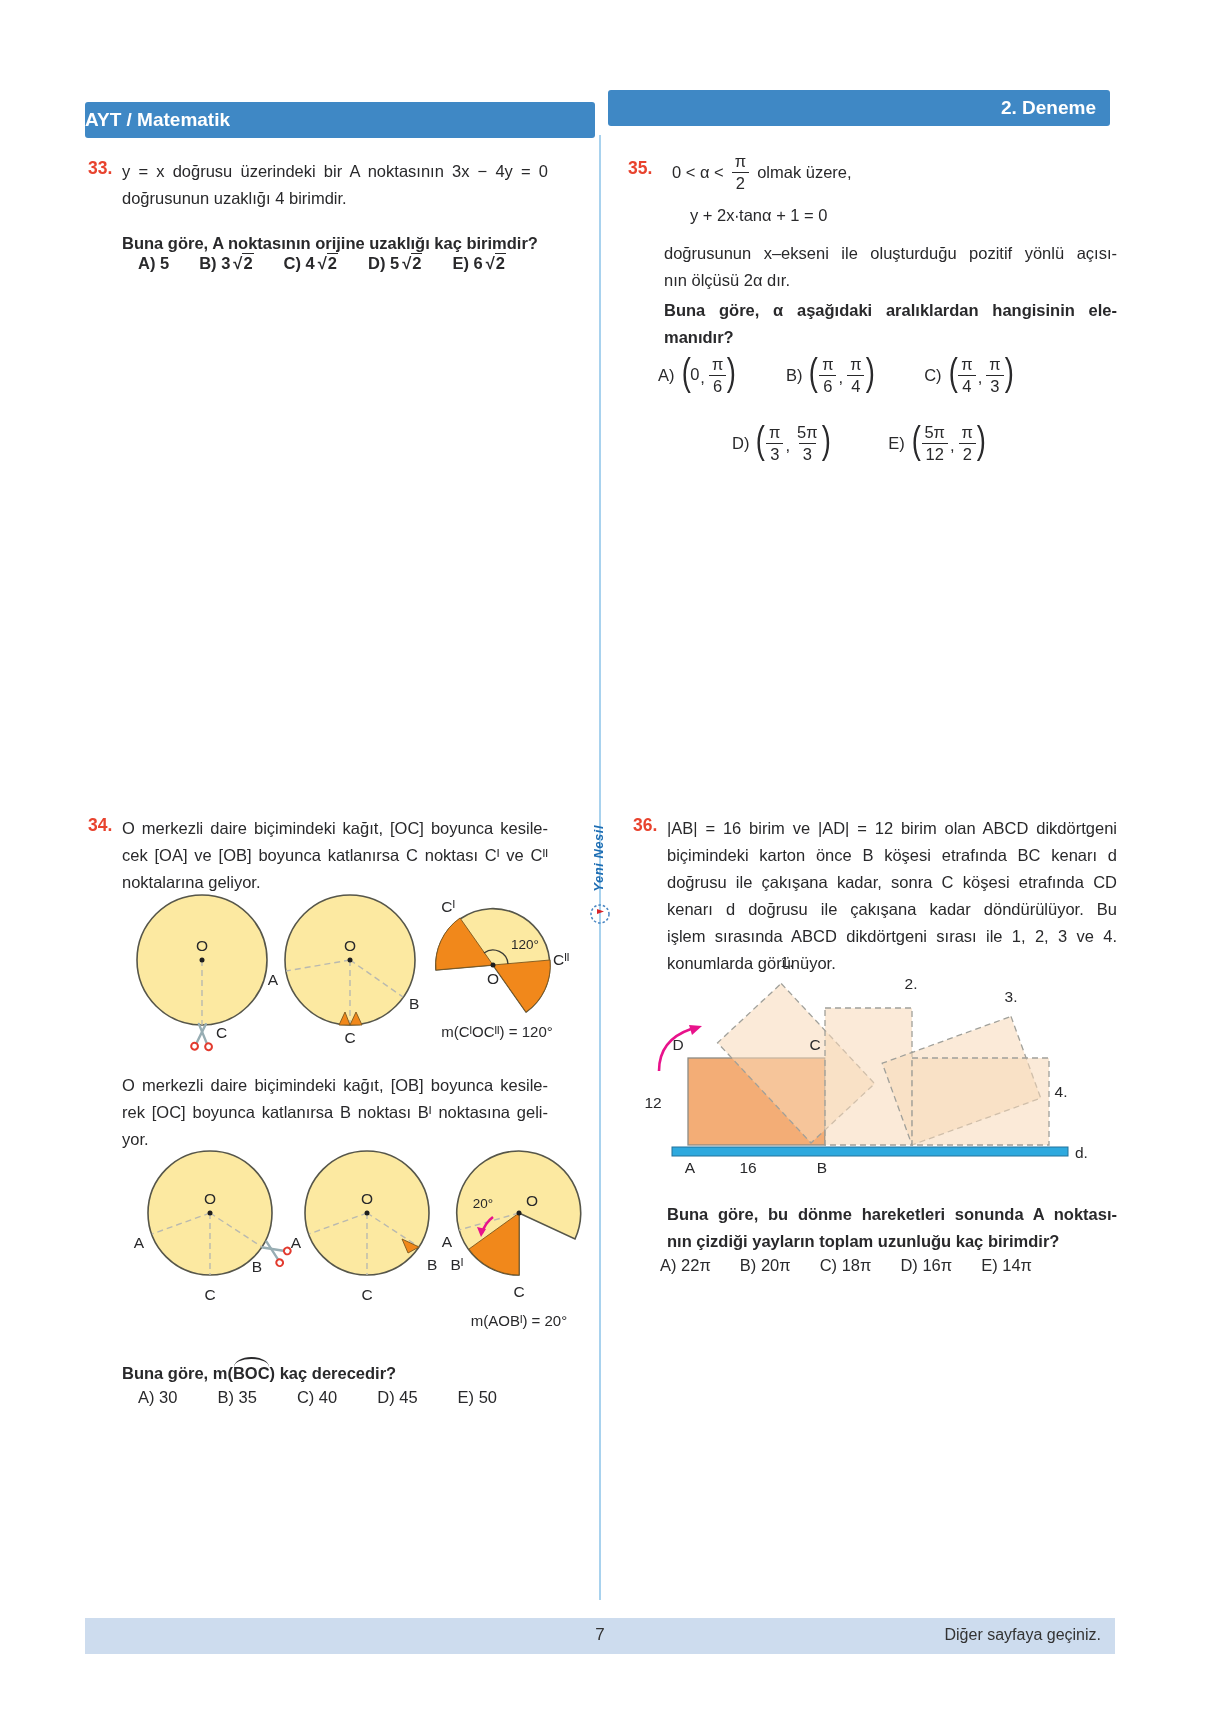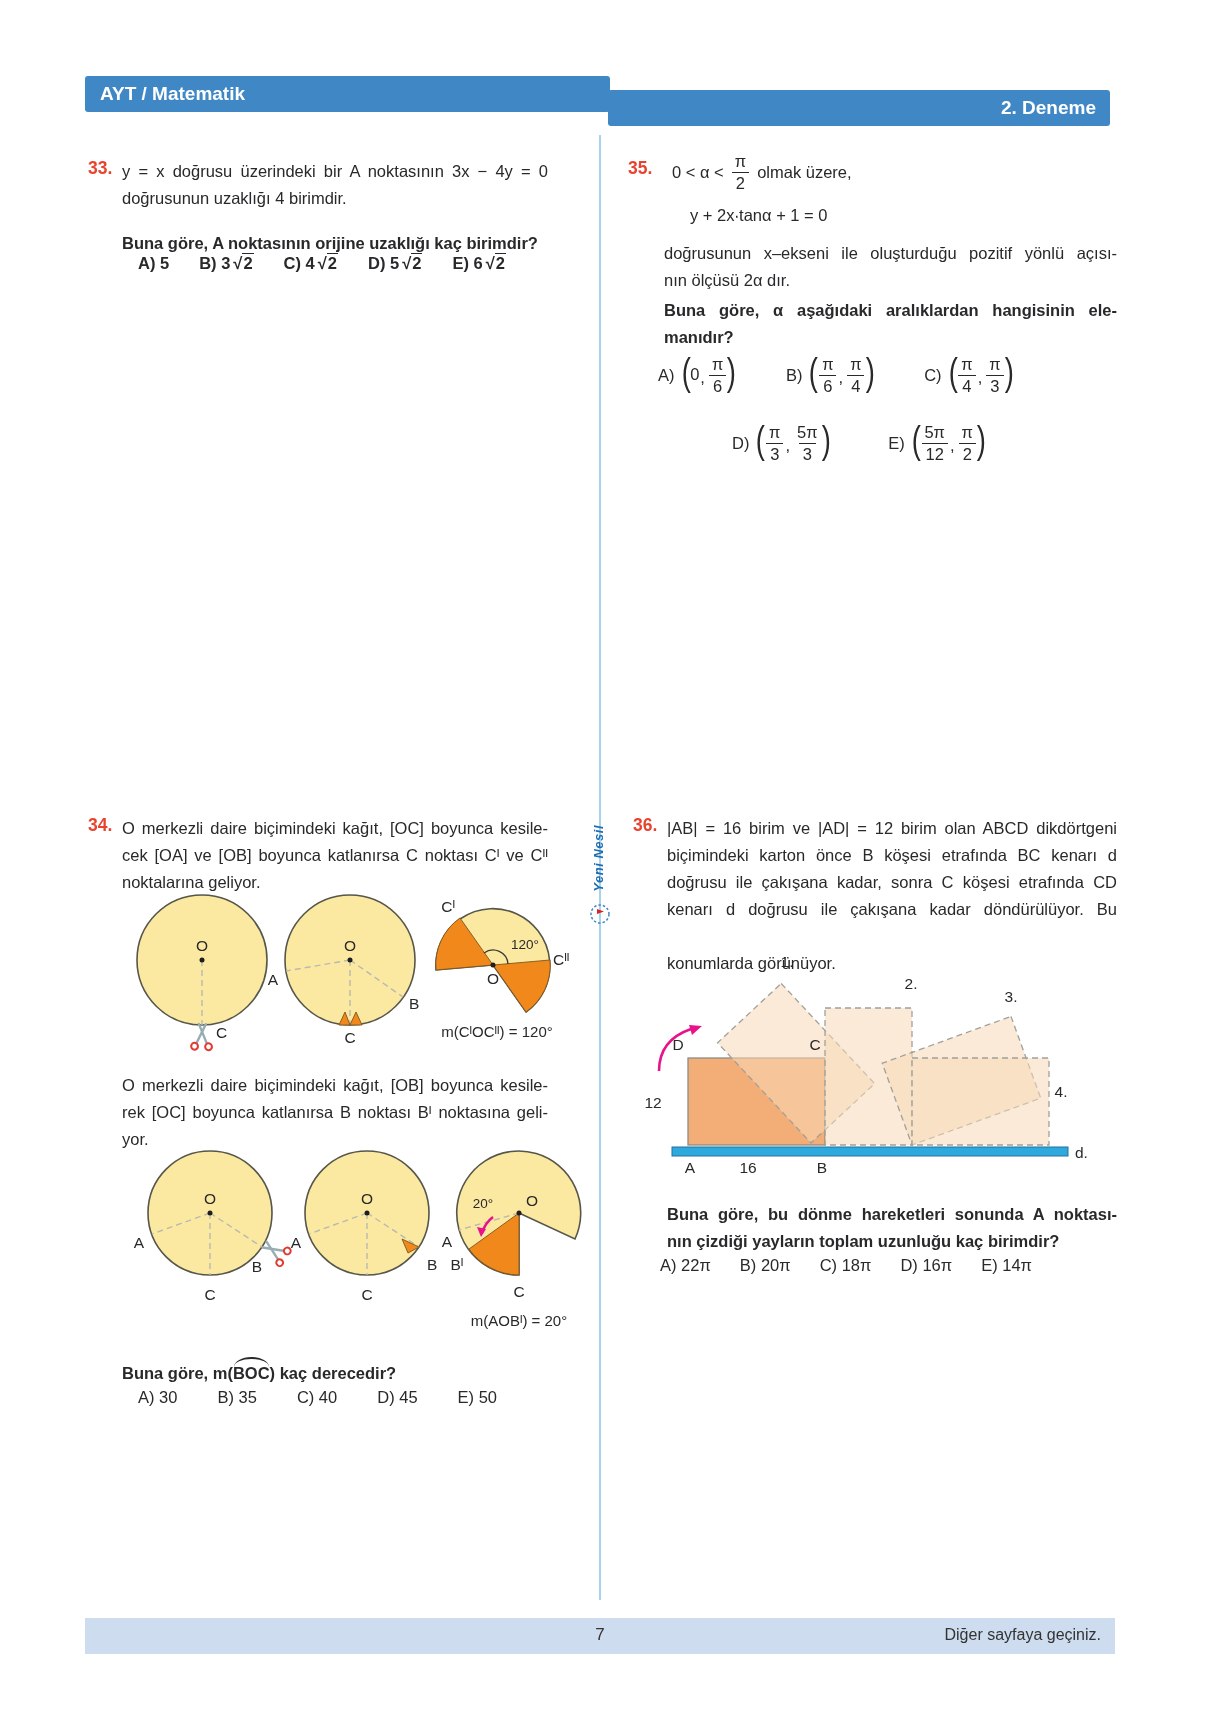--- a/index.html
+++ b/index.html
@@ -53,21 +53,21 @@
   .pgnote{position:absolute;right:14px;top:8px;font-size:16px;color:#333;}
   .vlogo{position:absolute;left:591px;top:825px;writing-mode:vertical-rl;transform:rotate(180deg);
          font-style:italic;font-weight:bold;color:#1d6db3;font-size:13px;letter-spacing:.5px;}
   .licon{position:absolute;left:589px;top:903px;}
 </style>
 </head>
 <body>
 
 <div class="page">
 
-  <div class="hbar" style="left:85px;top:76px;width:510px;padding-left:15px;">
+  <div class="hbar" style="left:85px;top:102px;width:510px;padding-left:0;">
     <span class="ht">AYT / Matematik</span>
   </div>
   <div class="hbar" style="left:608px;top:90px;width:502px;justify-content:flex-end;padding-right:14px;box-sizing:border-box;">
     <span class="ht">2. Deneme</span>
   </div>
 
   <div class="divider"></div>
 
   <div class="vlogo">Yeni Nesil</div>
   <svg class="licon" width="22" height="22">
@@ -279,20 +279,21 @@
       <span>E) 50</span>
     </div>
   </div>
 
   <div class="qwrap" style="left:633px;top:815px;width:500px;height:520px;">
     <span class="qnum">36.</span>
     <div class="qline jl" style="left:34px;top:0;width:450px;">|AB| = 16 birim ve |AD| = 12 birim olan ABCD dikdörtgeni</div>
     <div class="qline jl" style="left:34px;top:27px;width:450px;">biçimindeki karton önce B köşesi etrafında BC kenarı d</div>
     <div class="qline jl" style="left:34px;top:54px;width:450px;">doğrusu ile çakışana kadar, sonra C köşesi etrafında CD</div>
     <div class="qline jl" style="left:34px;top:81px;width:450px;">kenarı d doğrusu ile çakışana kadar döndürülüyor. Bu</div>
+    <div class="qline jl" style="left:34px;top:108px;width:450px;">işlem sırasında ABCD dikdörtgeni sırası ile 1, 2, 3 ve 4.</div>
     <div class="qline" style="left:34px;top:135px;">konumlarda görünüyor.</div>
 
     <svg class="dia" style="left:-18px;top:130px;" width="500" height="245" viewBox="0 0 500 245">
       <rect class="solid" x="73" y="113" width="137" height="87"></rect>
       <rect class="ghost" x="73" y="113" width="137" height="87" transform="translate(-14,-2) rotate(47 210 200)"></rect>
       <rect class="ghost" x="210" y="63" width="87" height="137"></rect>
       <rect class="ghost" x="210" y="63" width="87" height="137" transform="rotate(70 297 200)"></rect>
       <rect class="ghost" x="297" y="113" width="137" height="87"></rect>
       <rect class="ground" x="57" y="202" width="396" height="9"></rect>
       <path class="mag" d="M44,126 Q44,95 76,84"></path>

